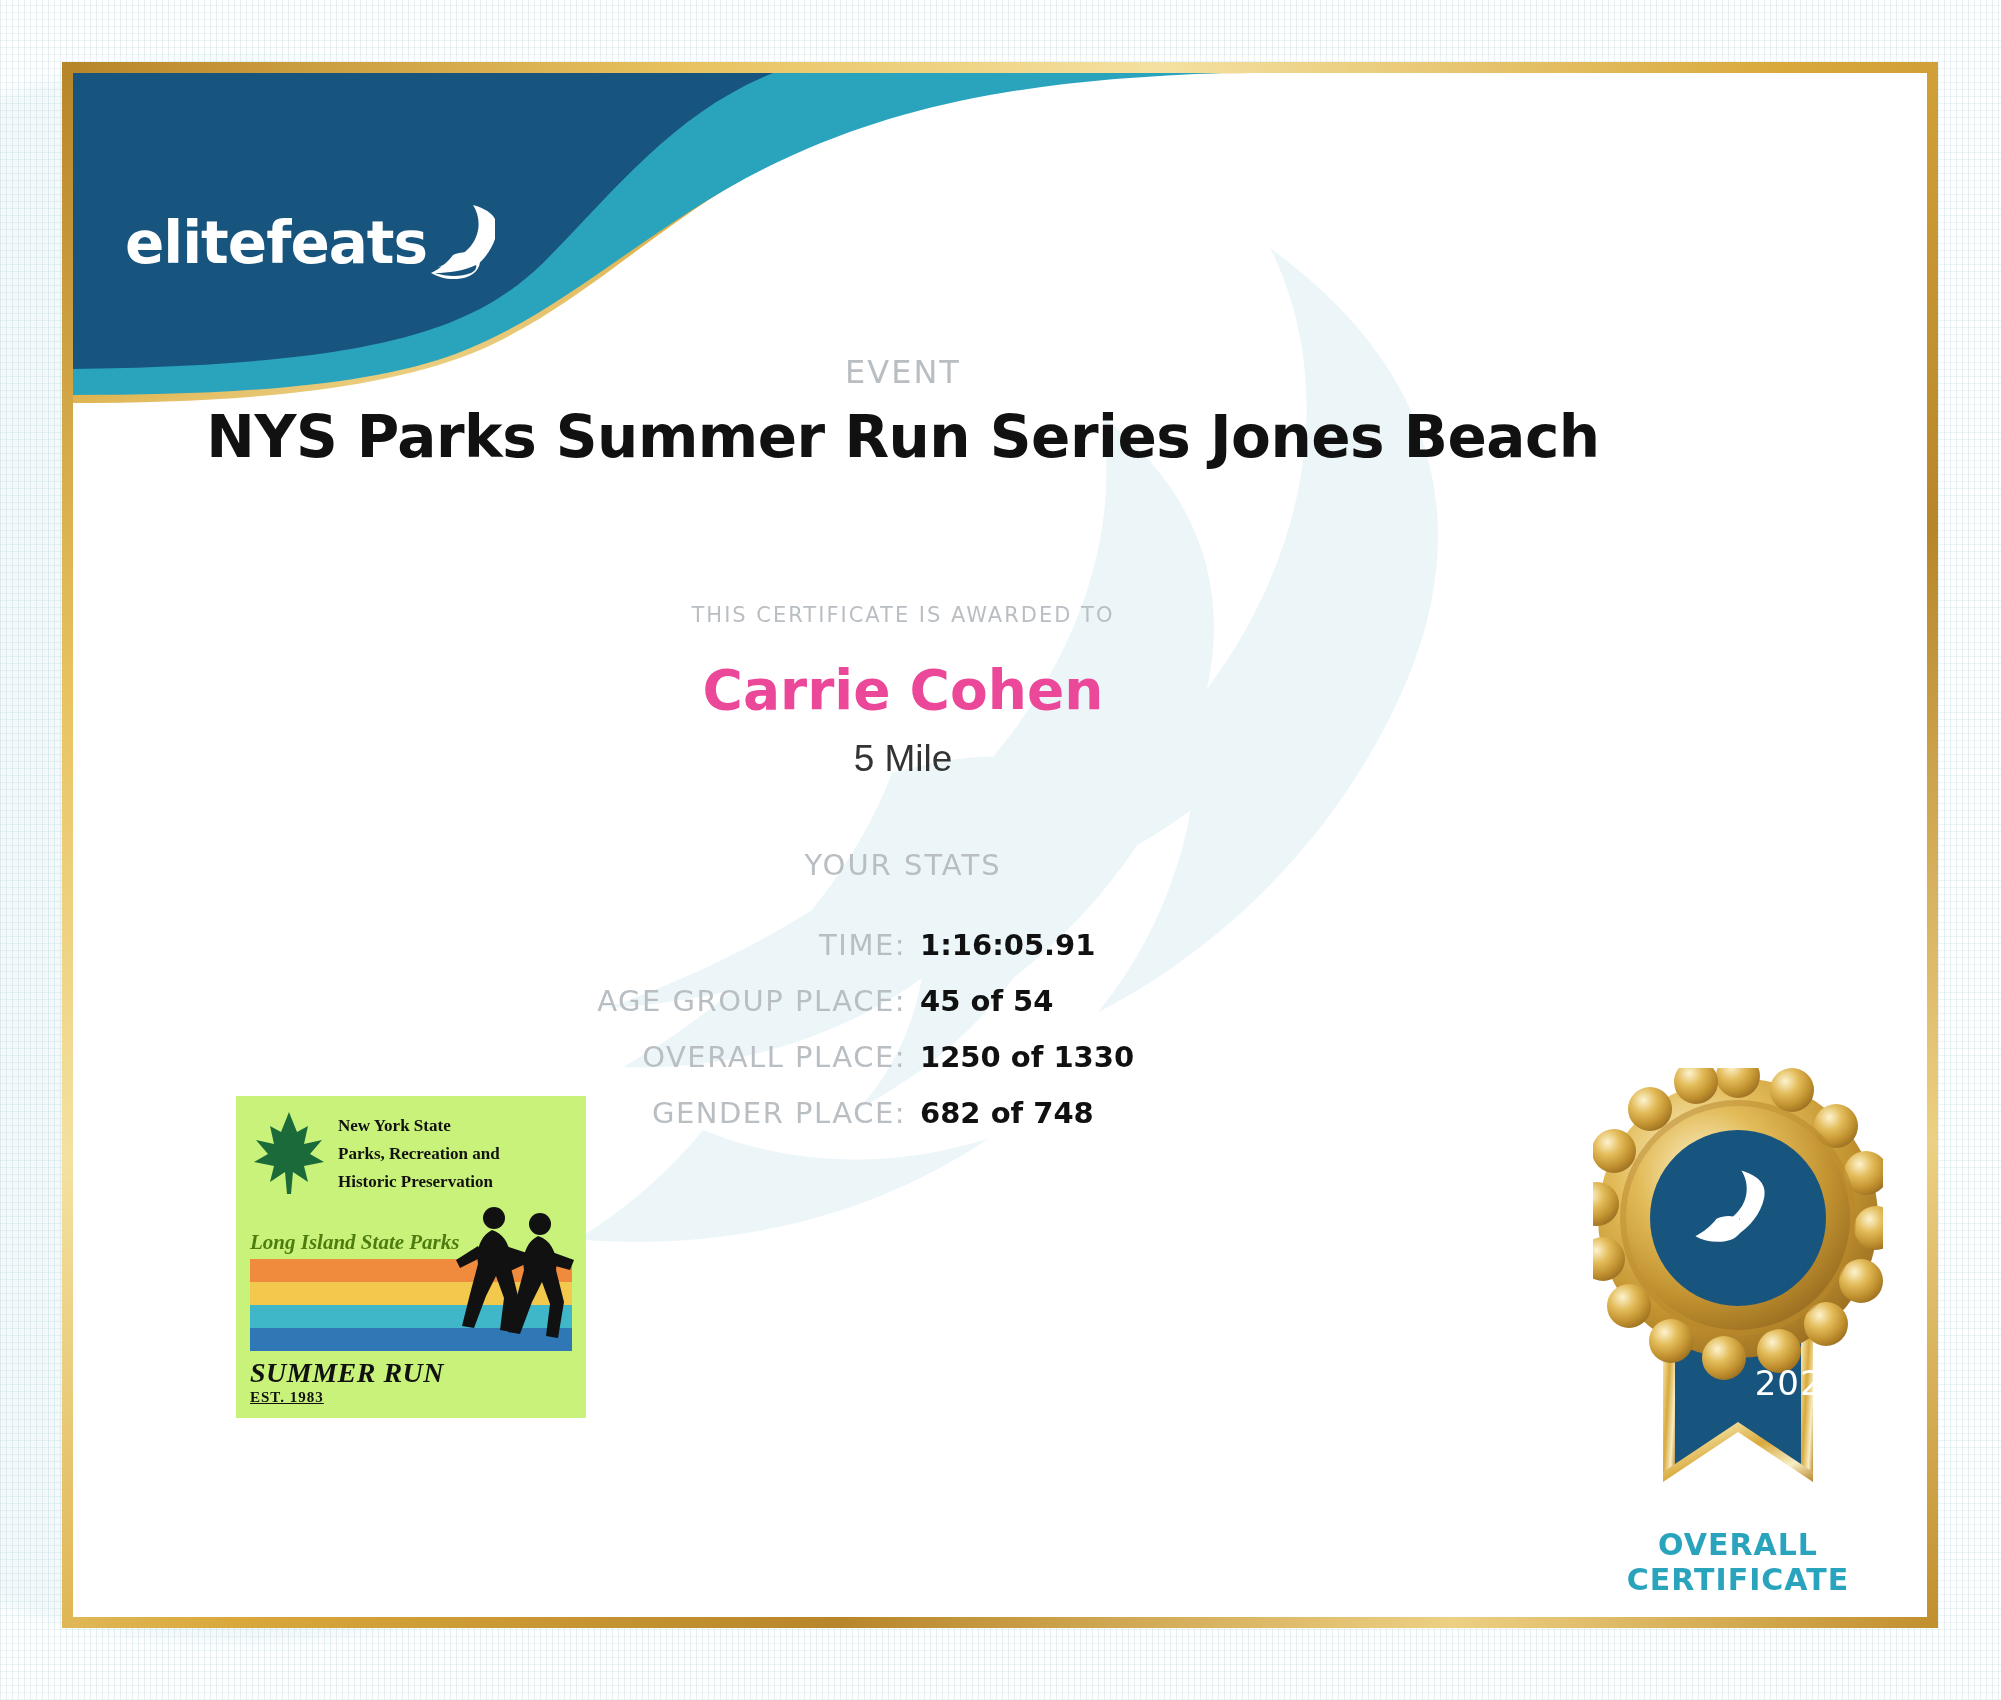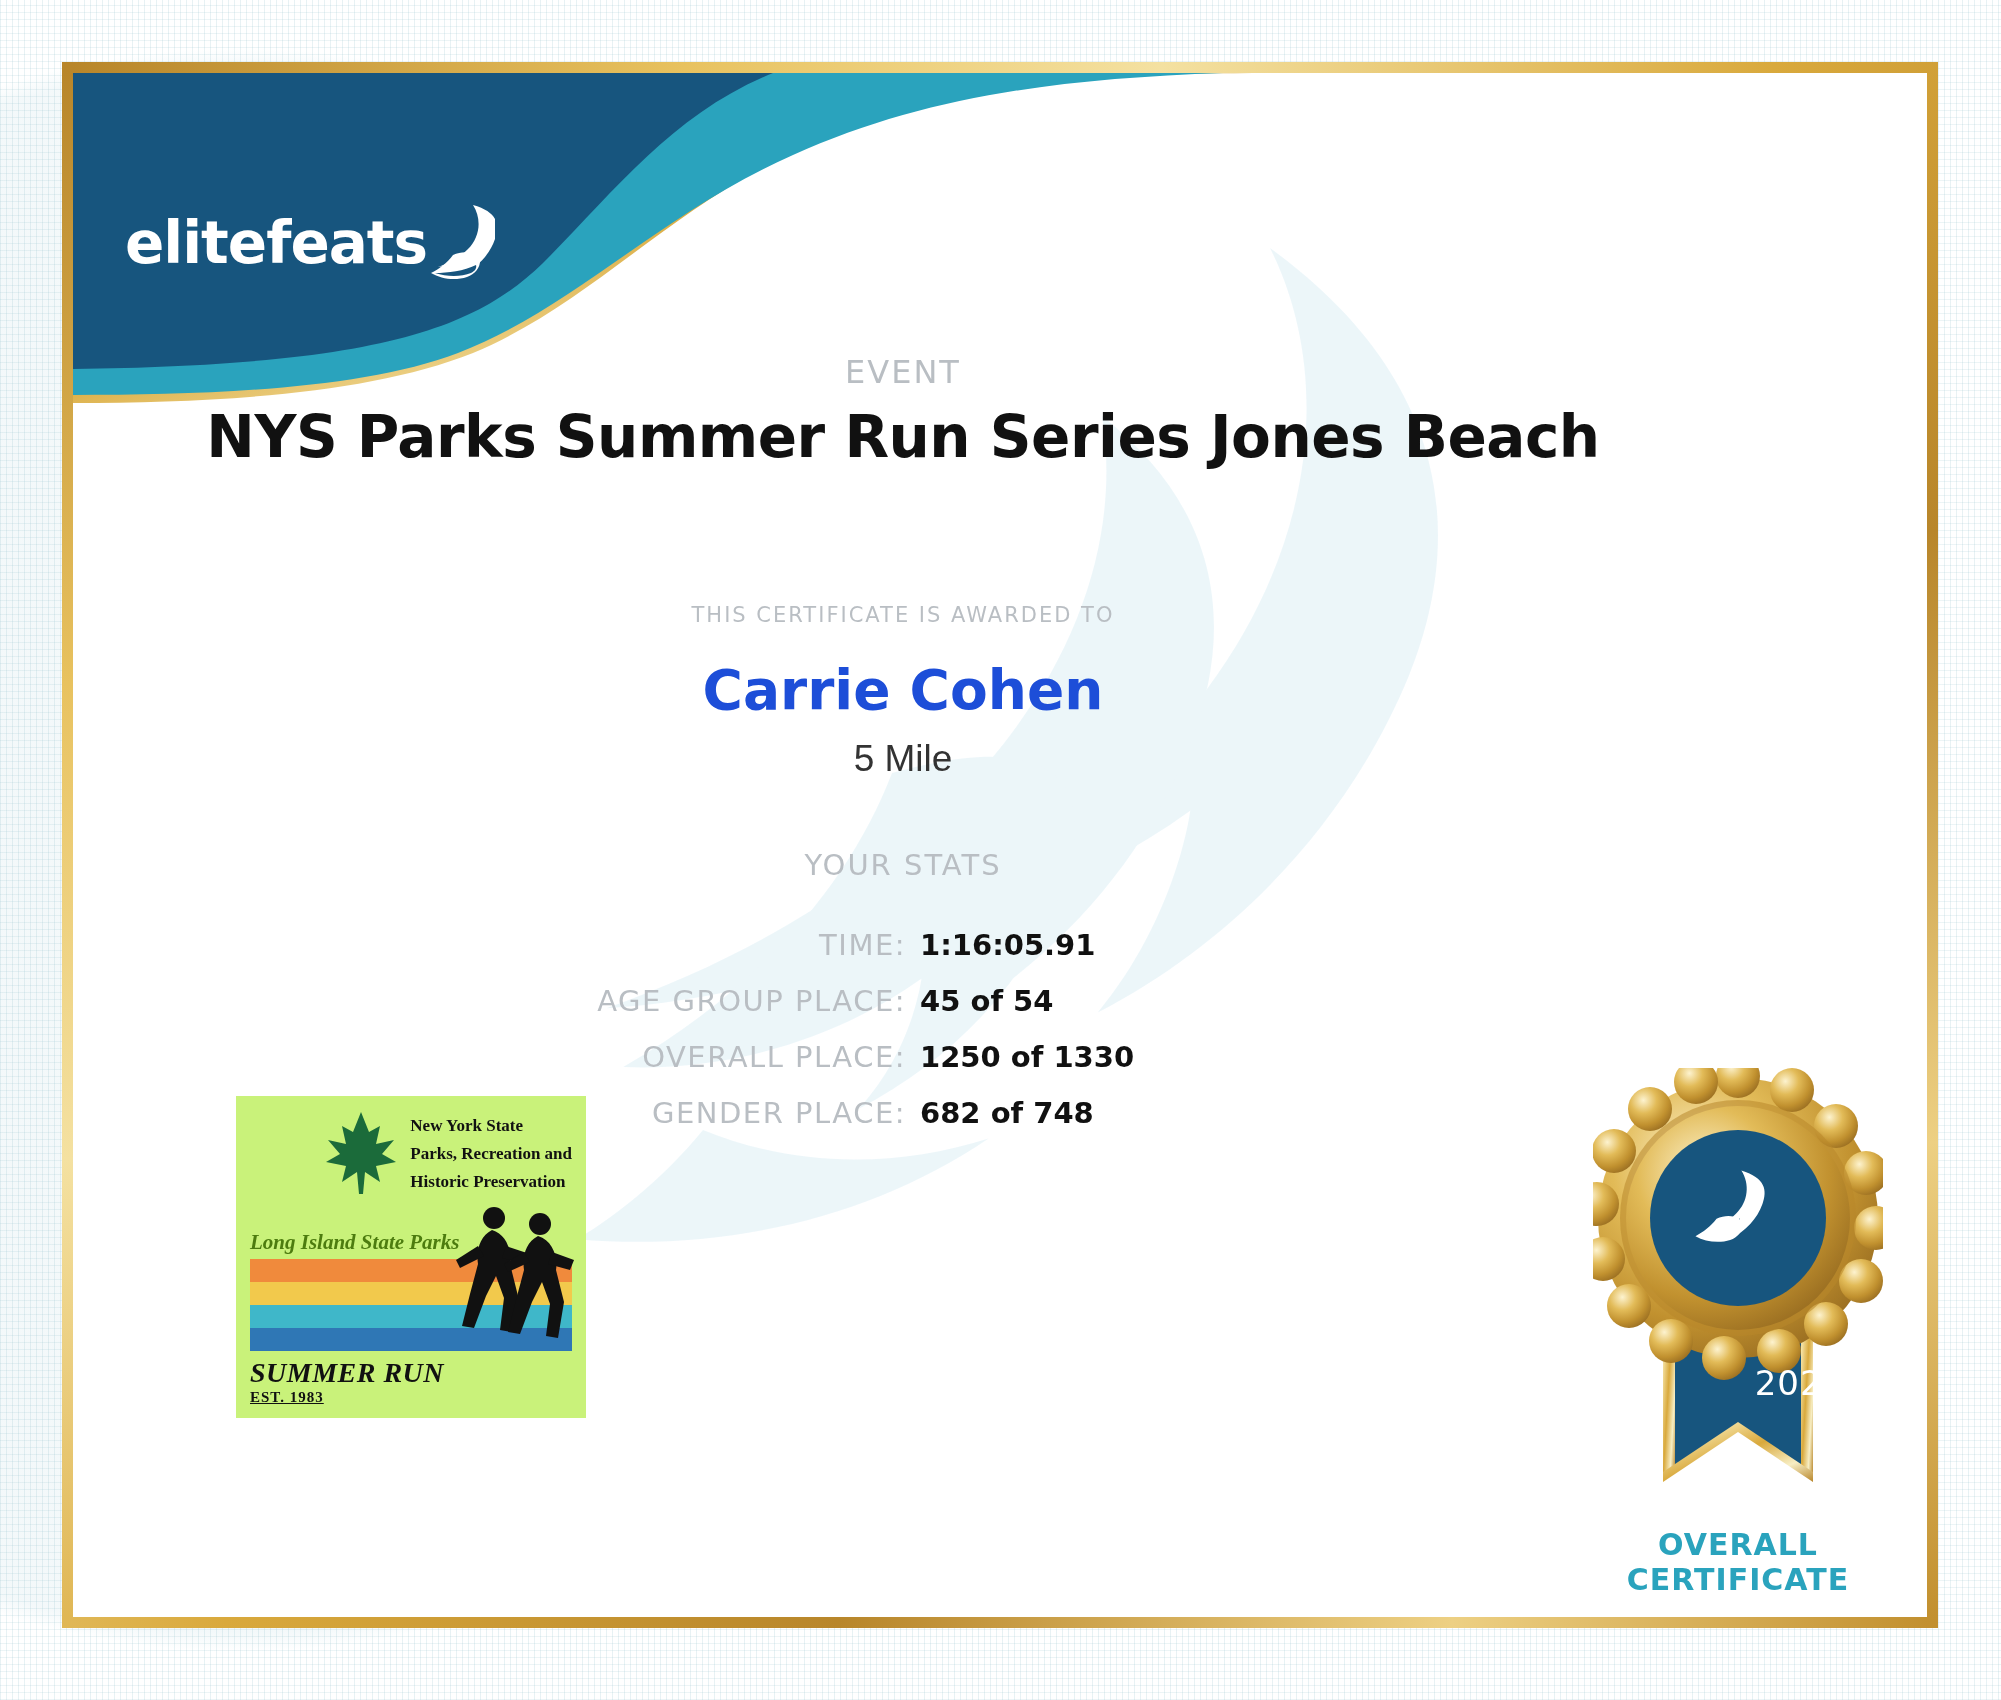--- a/index.html
+++ b/index.html
@@ -133,21 +133,21 @@
     font-size: 21px;
   }
   .recipient-name {
     position: absolute;
     top: 585px;
     left: 0;
     width: 1660px;
     text-align: center;
     font-size: 55px;
     font-weight: bold;
-    color: #1d4ed8;
+    color: #ec4899;
     font-family: "DejaVu Sans", sans-serif;
   }
   .distance {
     position: absolute;
     top: 665px;
     left: 0;
     width: 1660px;
     text-align: center;
     font-size: 37px;
     color: #333333;
@@ -203,21 +203,20 @@
     background: #c9f27a;
     box-sizing: border-box;
     padding: 12px 14px;
     overflow: hidden;
   }
   .sponsor-top {
     display: flex;
     align-items: flex-start;
     gap: 10px;
     height: 120px;
-    justify-content: flex-end;
   }
   .maple {
     width: 78px;
     height: 90px;
     flex: 0 0 78px;
   }
   .sponsor-agency {
     font-size: 17px;
     line-height: 1.18;
     color: #111111;

